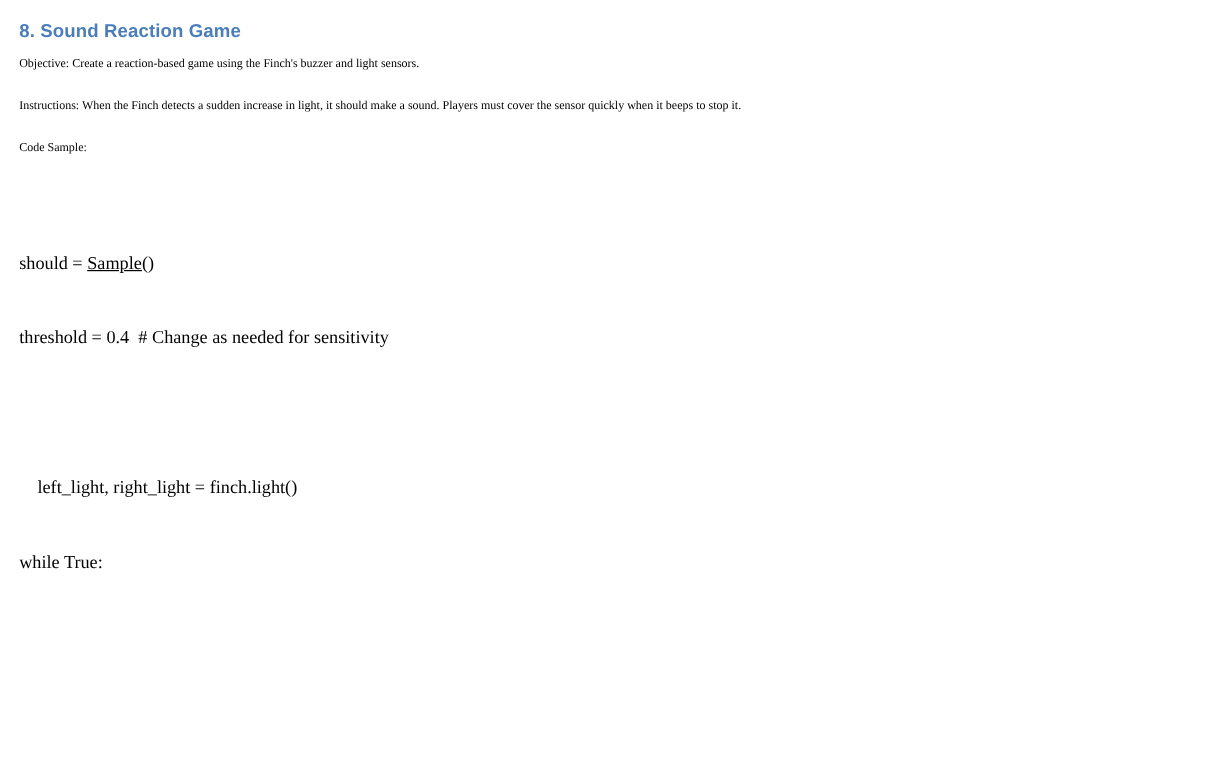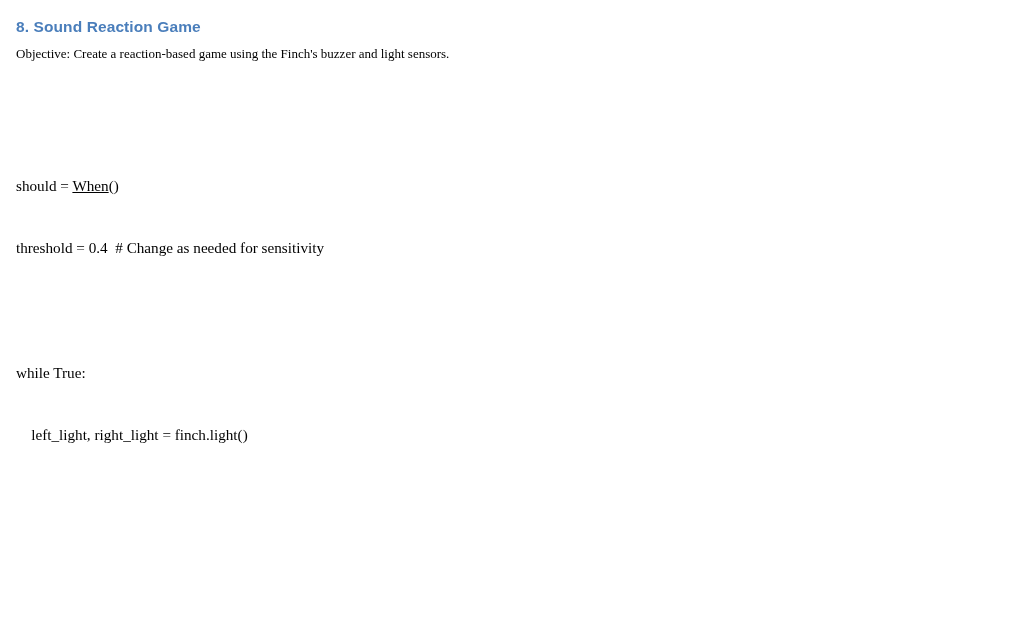--- a/index.html
+++ b/index.html
@@ -24,21 +24,21 @@
   }
   .doc-title {
     font-family: "Liberation Sans", sans-serif;
     font-weight: bold;
     font-size: 15.5px;
     color: #4a7ebb;
     margin: 0 0 9px 0;
     letter-spacing: 0.1px;
   }
   .para {
-    font-size: 13px;
+    font-size: 10px;
     line-height: 17px;
     margin: 0 0 16px 0;
   }
   .para.tight {
     margin-bottom: 0;
   }
   .spacer-lg {
     height: 18px;
   }
   .code-block {
@@ -62,33 +62,35 @@
 <body>
 
 <div class="page">
 
   <h1 class="doc-title">8. Sound Reaction Game</h1>
 
   <p class="para tight">Objective: Create a reaction-based game using the Finch's buzzer and light sensors.</p>
 
   <div class="spacer-lg"></div>
 
+  <p class="para tight">Instructions: When the Finch detects a sudden increase in light, it should make a sound. Players must cover the sensor quickly when it beeps to stop it.</p>
 
   <div class="spacer-lg"></div>
 
+  <p class="para tight">Code Sample:</p>
 
   <div class="spacer-lg"></div>
   <div class="spacer-lg"></div>
 
   <div class="code-block">
-    <div class="code-line"><span>should = </span><span class="underlined">When</span><span>()</span></div>
+    <div class="code-line"><span>should = </span><span class="underlined">Sample</span><span>()</span></div>
     <div class="code-line">threshold = 0.4  # Change as needed for sensitivity</div>
     <div class="code-line blank"></div>
+    <div class="code-line">    left_light, right_light = finch.light()</div>
     <div class="code-line">while True:</div>
-    <div class="code-line">    left_light, right_light = finch.light()</div>
     <div class="code-line blank"></div>
     
     
     
     
     
     
     
     
     

